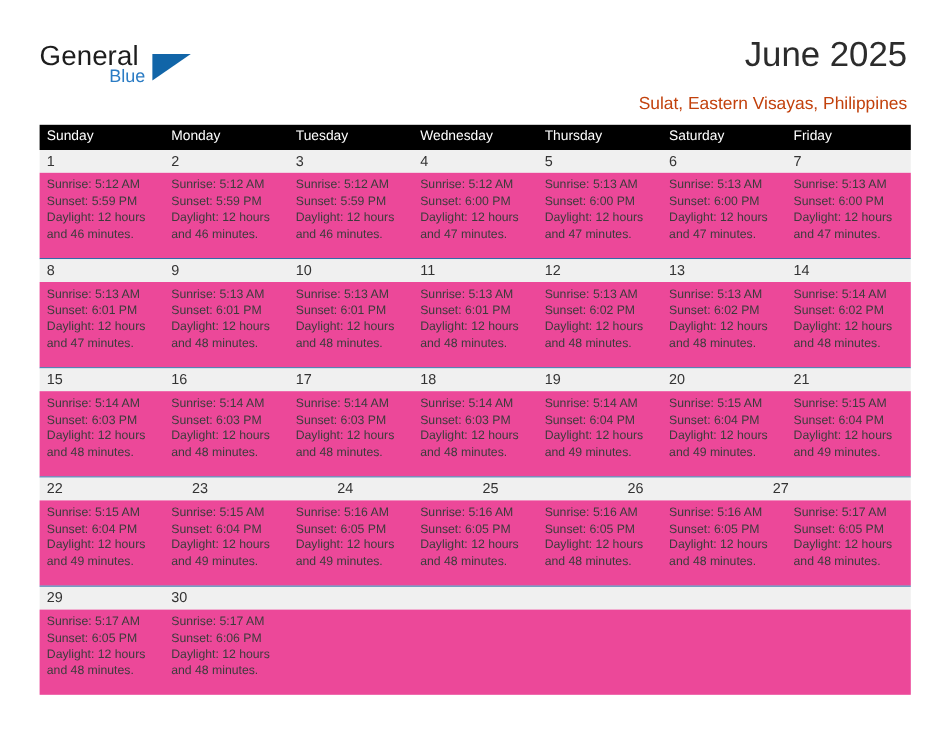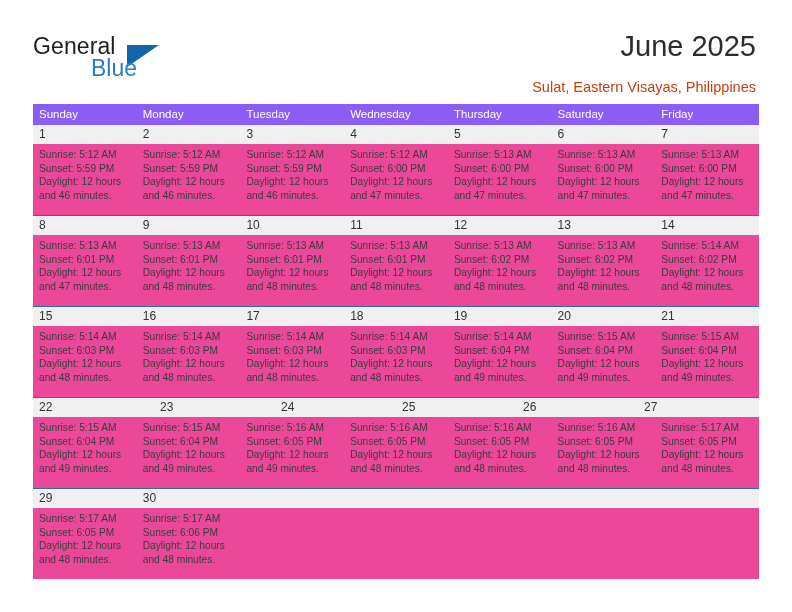--- a/index.html
+++ b/index.html
@@ -42,21 +42,21 @@
     top: 0;
     font-size: 23px;
     letter-spacing: 0.1px;
     color: #1d1d1d;
     font-family: "Liberation Sans", sans-serif;
   }
   .logo-blue {
     position: absolute;
     left: 58px;
     top: 22px;
-    font-size: 23px;
+    font-size: 15px;
     color: #2b7cc4;
     font-family: "Liberation Sans", sans-serif;
   }
   .logo-triangle {
     position: absolute;
     left: 94px;
     top: 12px;
     width: 0;
     height: 0;
     border-left: 32px solid #1165a8;
@@ -85,21 +85,21 @@
 
   
   .calendar {
     position: absolute;
     left: 33px;
     top: 104px;
     width: 726px;
   }
   .cal-head {
     display: flex;
-    background: #8b5cf6;
+    background: #000000;
     height: 21px;
   }
   .cal-head .hcell {
     flex: 1 1 0;
     color: #ffffff;
     font-size: 11.5px;
     line-height: 21px;
     padding-left: 6px;
     box-sizing: border-box;
     white-space: nowrap;

